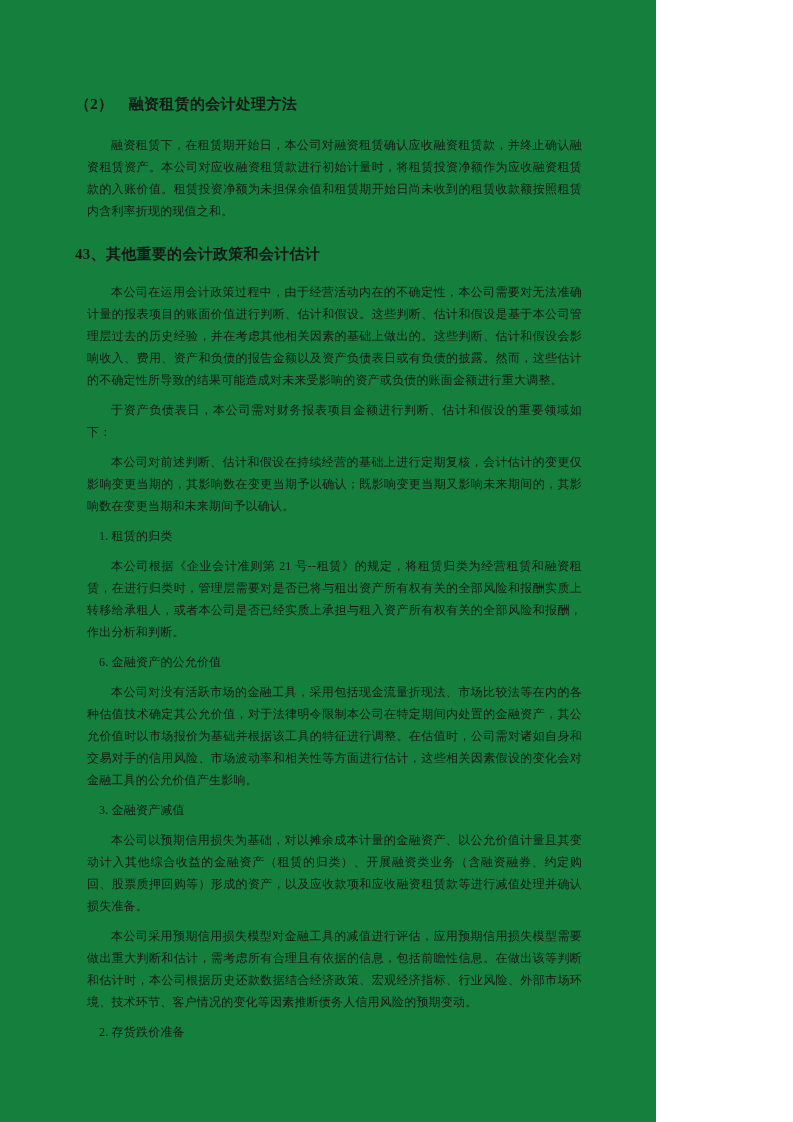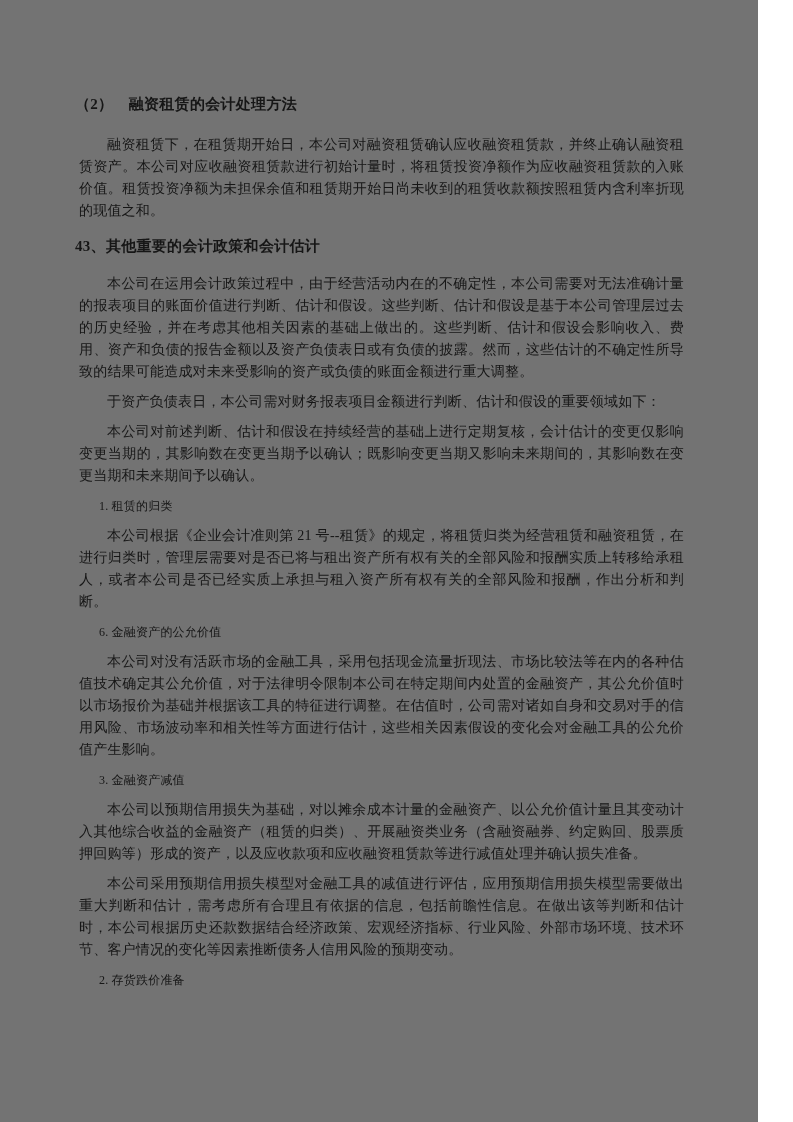--- a/index.html
+++ b/index.html
@@ -2,51 +2,51 @@
 <html><head>
 <meta charset="utf-8">
 <style>
   html, body {
     margin: 0;
     padding: 0;
     background: #ffffff;
   }
   .page {
     position: relative;
-    width: 758px;
+    width: 656px;
     height: 1122px;
-    background: #737373;
+    background: #15803d;
     overflow: hidden;
     font-family: "Liberation Serif", "DejaVu Serif", serif;
     color: #161616;
   }
   .doc {
     position: absolute;
     left: 75px;
     right: 74px;
     top: 93px;
   }
   .heading {
     font-size: 15px;
     font-weight: 700;
     line-height: 22px;
     margin: 0 0 19px 0;
     letter-spacing: 0.3px;
   }
   .heading.section {
-    margin-top: 13px;
+    margin-top: 21px;
     margin-bottom: 16px;
   }
   .para {
-    font-size: 14px;
+    font-size: 12px;
     line-height: 22px;
     text-align: justify;
     text-justify: inter-ideograph;
     text-indent: 2em;
-    margin: 0 0 8px 4px;
+    margin: 0 0 8px 12px;
     letter-spacing: 0.2px;
   }
   .item {
     font-size: 12px;
     line-height: 22px;
     text-indent: 2em;
     margin: 0 0 8px 0;
     letter-spacing: 0.2px;
   }
 </style>

